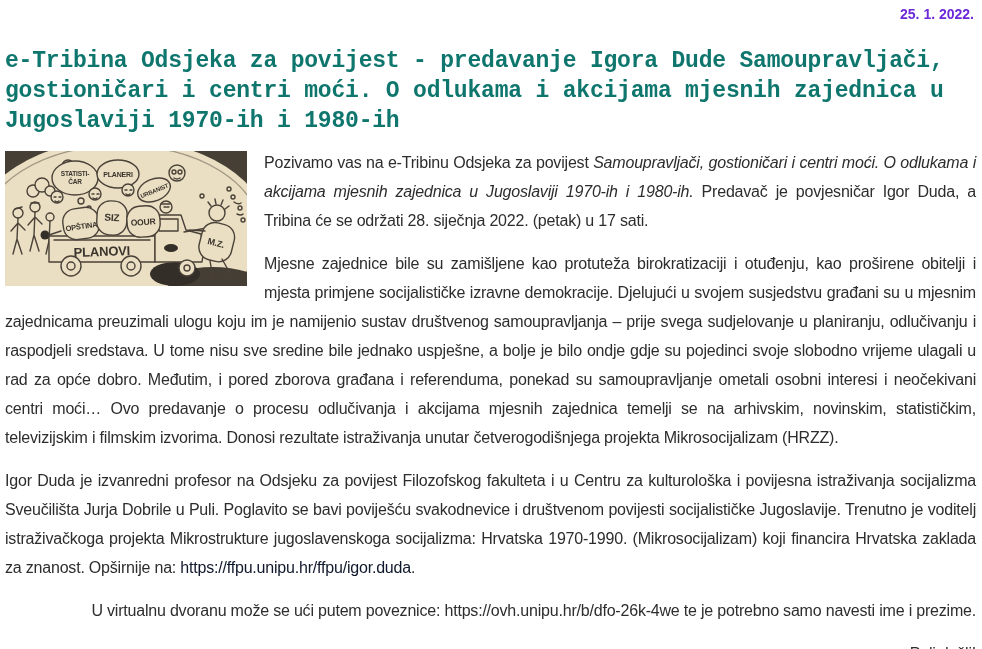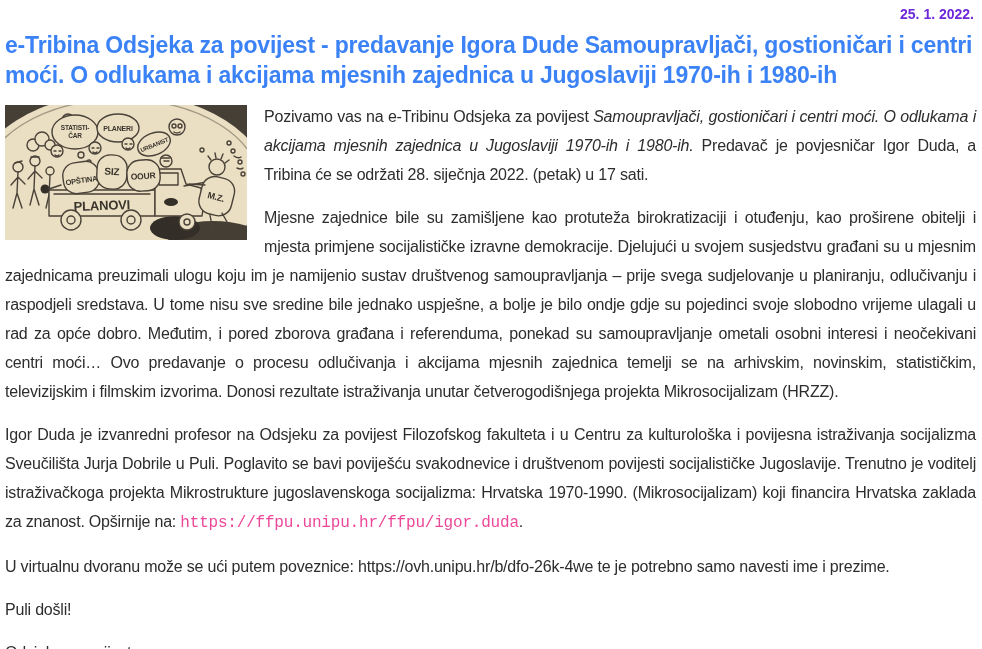--- a/index.html
+++ b/index.html
@@ -12,43 +12,43 @@
   }
   .date-row {
     text-align: right;
     font-size: 14px;
     font-weight: bold;
     color: #6d28d9;
     padding: 6px 2px 0 0;
     line-height: 16px;
   }
   h1.page-title {
-    font-family: Liberation Sans, sans-serif;
+    font-family: Liberation Mono, monospace;
     font-weight: bold;
     font-size: 23px;
     line-height: 30px;
-    color: #3b82f6;
-    margin: 8px 0 12px 0;
+    color: #0f766e;
+    margin: 24px 0 12px 0;
     letter-spacing: -0.2px;
   }
   article { font-size: 16px; line-height: 29px; letter-spacing: -0.2px; }
   article p {
     text-align: justify;
     margin: 0 0 14px 0;
   }
-  article p.short { text-align: left; }
+  article p.short { text-align: right; }
   figure.cartoon {
     float: left;
     width: 242px;
     height: 135px;
     margin: 3px 17px 8px 0;
   }
   figure.cartoon svg { display: block; }
   em { font-style: italic; }
-  a.text-link { color: #ec4899; text-decoration: none; font-family: Liberation Mono, monospace; }
+  a.text-link { color: #0f172a; text-decoration: none; }
   .sketch { stroke: #4a4238; fill: none; stroke-width: 1.4; stroke-linecap: round; stroke-linejoin: round; }
   .sketch-fill { stroke: #4a4238; fill: #eadfc3; stroke-width: 1.4; stroke-linejoin: round; }
   .cartoon-label { font-family: "Liberation Sans", sans-serif; font-weight: bold; fill: #3a342c; text-anchor: middle; }
 </style>
 </head>
 <body>
 
 <div class="date-row">25. 1. 2022.</div>
 
 <h1 class="page-title">e-Tribina Odsjeka za povijest - predavanje Igora Dude Samoupravljači, gostioničari i centri moći. O odlukama i akcijama mjesnih zajednica u Jugoslaviji 1970-ih i 1980-ih</h1>

